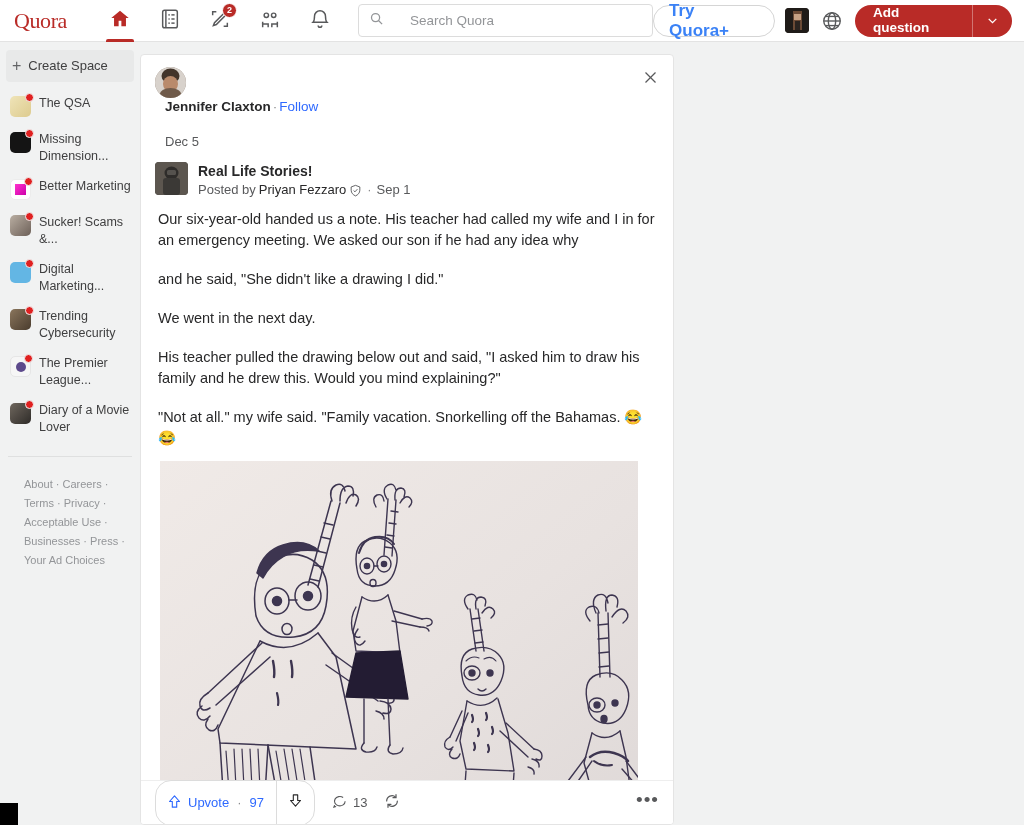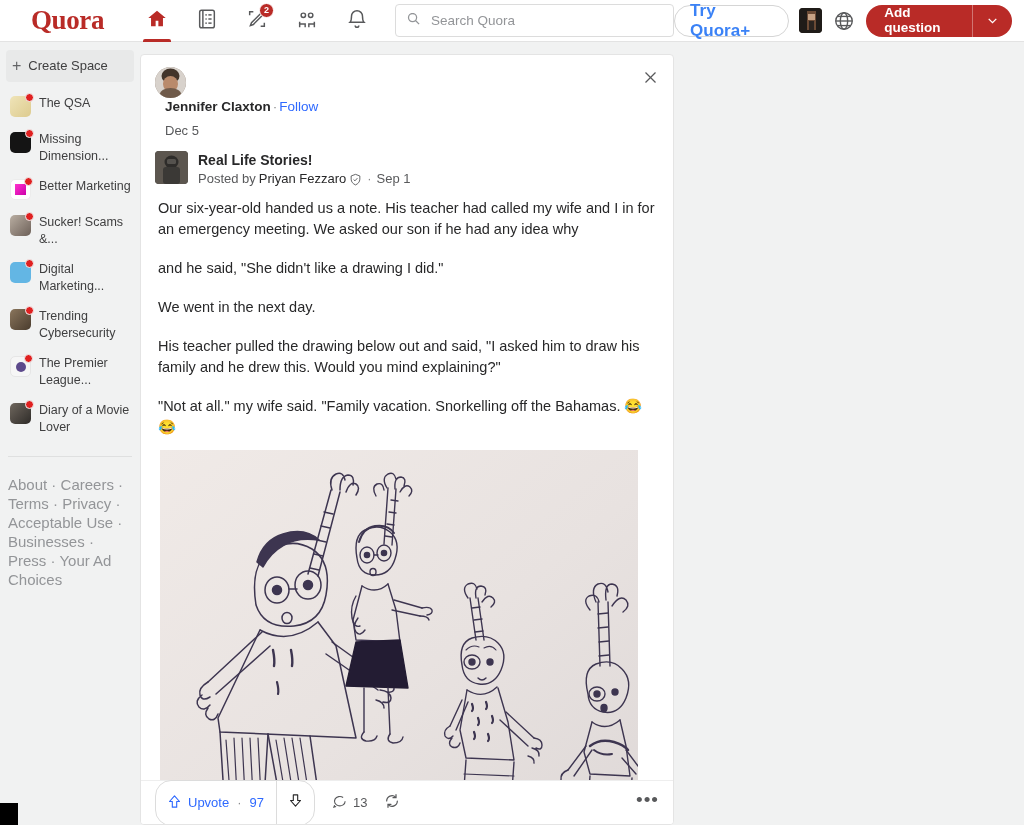--- a/index.html
+++ b/index.html
@@ -16,22 +16,22 @@
   
   .header {
     position:absolute; top:0; left:0; width:1024px; height:42px;
     background:#ffffff;
     border-bottom:1px solid #e3e3e3;
     display:flex; align-items:center;
     z-index:20;
   }
   .logo {
     font-family:"Liberation Serif", serif;
-    font-weight:bold; font-size:27px; color:#b92b27;
-    margin-left:31px; letter-spacing:-0.4px;
+    font-weight:normal; font-size:22px; color:#b92b27;
+    margin-left:14px; letter-spacing:-0.4px;
     line-height:1;
   }
   .navgroup { display:flex; align-items:center; margin-left:28px; height:42px; }
   .navbtn {
     width:50px; height:42px;
     display:flex; align-items:center; justify-content:center;
     position:relative; cursor:pointer;
   }
   .navbtn.active::after {
     content:""; position:absolute; bottom:0; left:11px; right:11px;
@@ -50,21 +50,21 @@
     margin-left:13px;
     width:297px; height:33px;
     border:1px solid #dcdcdc; border-radius:4px;
     background:#fff;
     display:flex; align-items:center;
     padding:0 10px;
   }
   .searchbox input {
     border:none; outline:none; font-size:13.5px;
     font-family:"Liberation Sans", sans-serif;
-    color:#58595b; width:100%; margin-left:8px; background:transparent;
+    color:#58595b; width:100%; margin-left:24px; background:transparent;
   }
   .searchbox input::placeholder { color:#939598; }
 
   .right-group { margin-left:auto; display:flex; align-items:center; padding-right:12px; gap:10px; }
   .pill-outline {
     height:32px; padding:0 15px;
     border:1px solid #d5d5d5; border-radius:18px;
     background:#fff; color:#3b82f6;
     font-size:17px; font-weight:bold;
     display:flex; align-items:center; cursor:pointer;
@@ -116,22 +116,22 @@
   }
   .space-icon .dot {
     position:absolute; top:-3px; right:-3px;
     width:9px; height:9px; border-radius:50%;
     background:#e02020; border:1.5px solid #f1f2f2;
   }
   .space-label { font-size:12.5px; color:#404041; line-height:16.5px; }
 
   .side-sep { height:1px; background:#dfe0e0; margin:14px 8px 0 8px; }
   .side-footer {
-    padding:18px 10px 0 8px;
-    font-size:15px; color:#939598; line-height:19px;
+    padding:18px 10px 0 24px;
+    font-size:11px; color:#939598; line-height:19px;
   }
   .side-footer a { color:#939598; text-decoration:none; cursor:pointer; }
 
   
   .feed { position:absolute; top:42px; left:140px; width:884px; height:783px; }
   .card {
     position:absolute; top:12px; left:0; width:534px;
     background:#ffffff;
     border:1px solid #e4e4e4;
     border-radius:4px;
@@ -144,21 +144,21 @@
   }
   .avatar-round {
     width:31px; height:31px; border-radius:50%; overflow:hidden;
     flex-shrink:0; background:#8f7f72;
   }
   .head-meta { margin-left:10px; }
   .head-line1 { font-size:13.5px; line-height:17px; }
   .author { font-weight:bold; color:#282829; cursor:pointer; }
   .mid-dot { color:#8a8b8d; padding:0 2px; }
   .follow { color:#2e69ff; cursor:pointer; }
-  .head-date { font-size:13px; color:#58595b; line-height:17px; margin-top:7px; }
+  .head-date { font-size:13px; color:#58595b; line-height:17px; margin-top:18px; }
   .close-x {
     position:absolute; top:13px; right:14px;
     width:18px; height:18px; cursor:pointer;
     display:flex; align-items:center; justify-content:center;
   }
 
   .space-head {
     display:flex; align-items:flex-start;
     padding:12px 14px 0 14px;
   }

